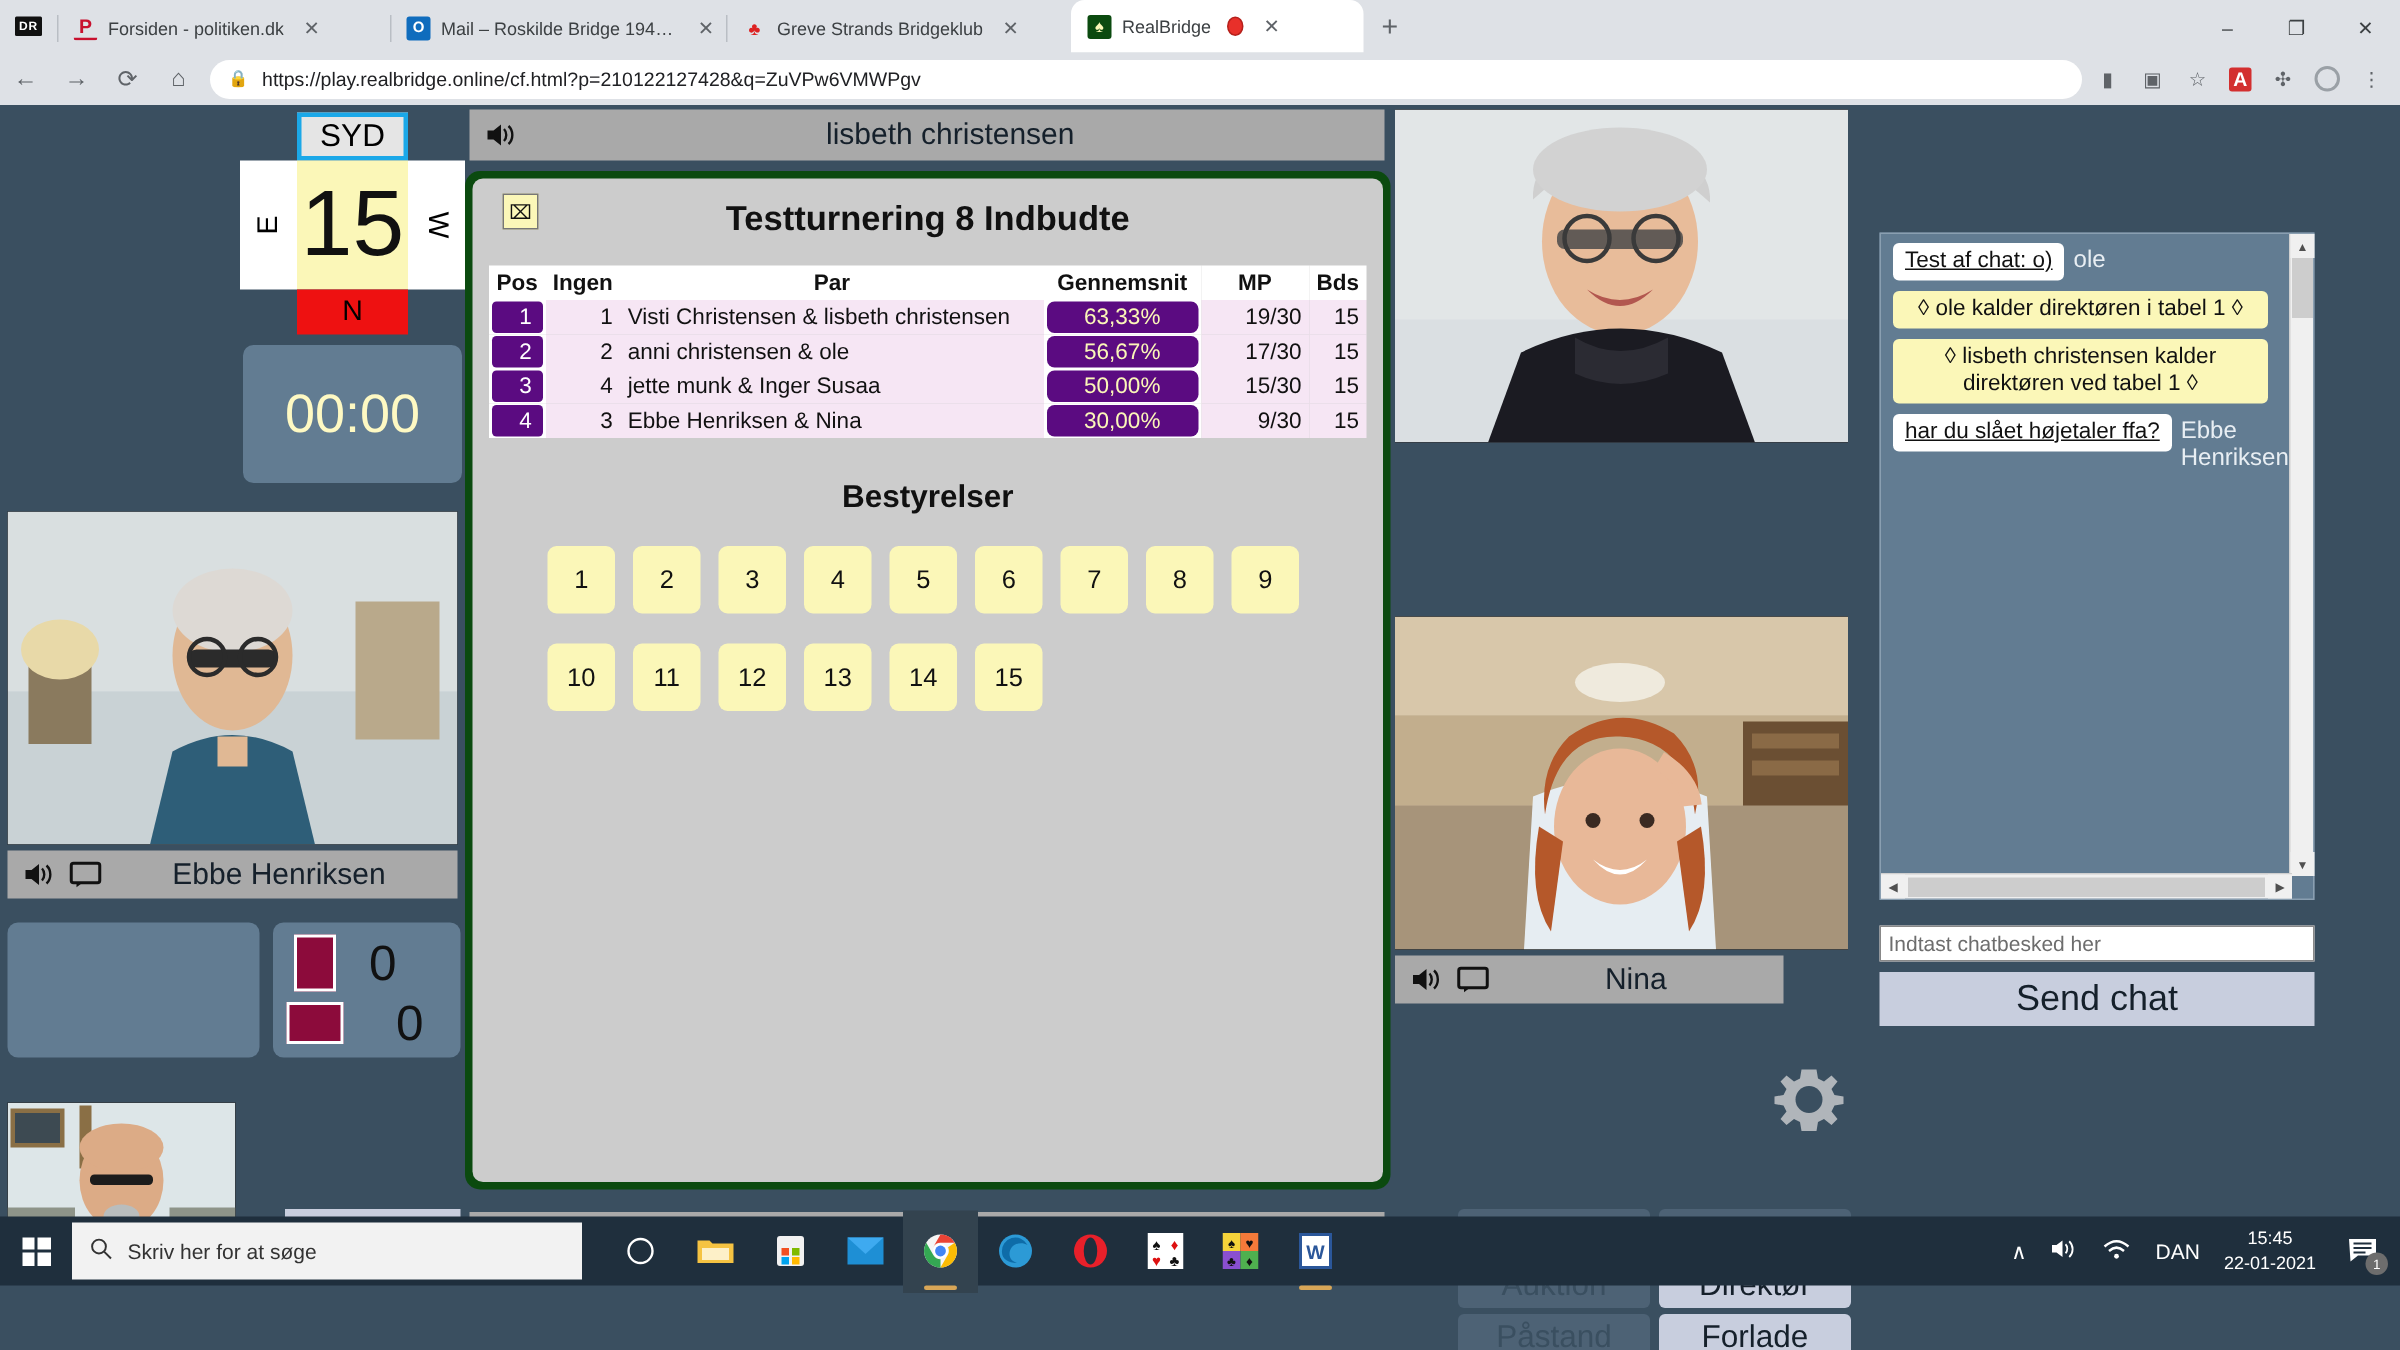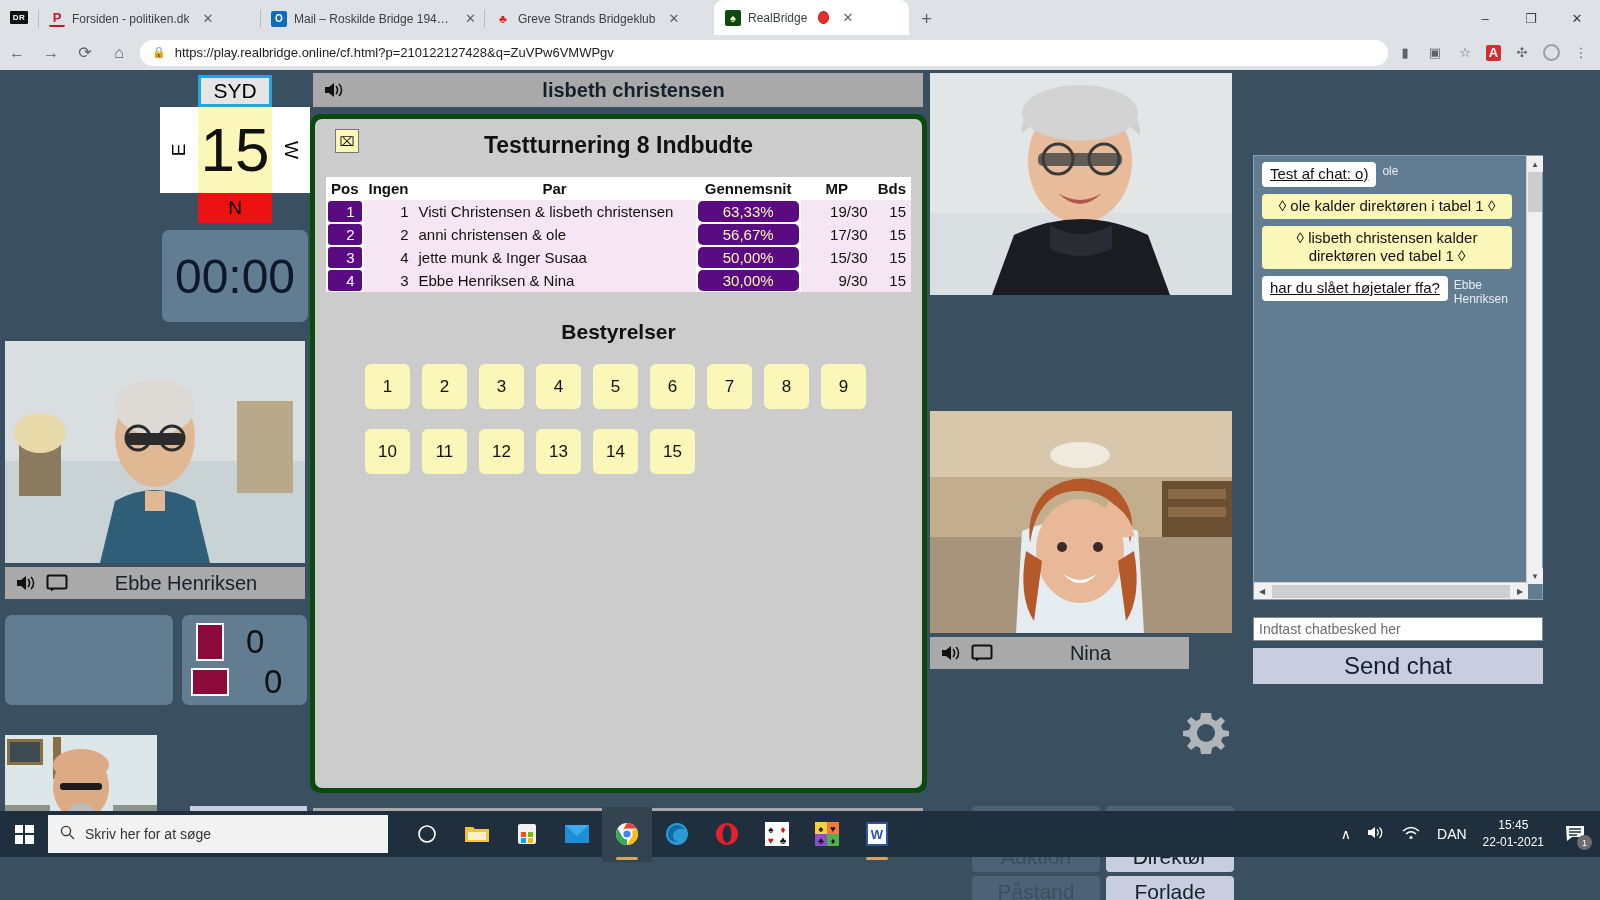--- a/index.html
+++ b/index.html
@@ -58,21 +58,21 @@
   #dir-e { left:112px; top:32px; width:38px; height:86px; background:#fff; }
   #dir-w span { transform:rotate(-90deg); display:block;}
   #dir-e span { transform:rotate(90deg); display:block;}
   #board-num { position:absolute; left:38px; top:32px; width:74px; height:86px; background:#fbf7b8;
     display:flex; align-items:center; justify-content:center; font-size:62px; line-height:1; color:#111; }
 
   .panel { background:#627c92; border-radius:7px; }
   #tabel-panel { position:absolute; left:6px; top:160px; width:148px; height:92px; padding:8px 0 0 10px;}
   #tabel-panel div { font-size:25px; color:#15202b; line-height:1.15; }
   #clock-panel { position:absolute; left:162px; top:160px; width:146px; height:92px; display:flex; align-items:center; justify-content:center;}
-  #clock-panel span { font-size:48px; color:#0f172a; }
+  #clock-panel span { font-size:36px; color:#fef9c3; }
 
   .videotile { position:absolute; background:#000; overflow:hidden; }
   .vidimg { width:100%; height:100%; display:block; }
   .namebar { position:absolute; background:#a9a9a9; display:flex; align-items:center; gap:9px; padding:0 10px; }
   .namebar .nm { flex:1; text-align:center; font-size:20px; color:#15202b; }
   .icn { display:flex; align-items:center; justify-content:center; }
 
   #vid-ebbe { left:5px; top:271px; width:300px; height:222px; }
   #bar-ebbe { left:5px; top:497px; width:300px; height:32px; }
 
@@ -82,21 +82,21 @@
   .card-v { width:28px; height:38px; background:#8c0b3b; border:2px solid #fff; }
   .card-h { width:38px; height:28px; background:#8c0b3b; border:2px solid #fff; }
   .trickrow .cnt { font-size:33px; color:#111; }
 
   #vid-self { position:absolute; left:5px; top:665px; width:152px; height:110px; background:#000; overflow:hidden;}
 
   #resultater-btn { position:absolute; left:190px; top:736px; width:117px; height:33px; background:#c8cede;
      display:flex; align-items:center; justify-content:center; font-size:22px; color:#15202b; }
 
   
-  #bar-lisbeth { left:313px; top:3px; width:610px; height:34px;font-weight:bold; }
+  #bar-lisbeth { left:313px; top:3px; width:610px; height:34px; }
   #table-area { position:absolute; left:310px; top:44px; width:617px; height:679px; background:#0b4a0f; border-radius:10px; padding:5px;}
   #table-inner { width:100%; height:100%; background:#cccccc; border-radius:7px; position:relative; }
 
   #close-x { position:absolute; left:20px; top:10px; width:24px; height:24px; background:#fbf7b8; border:1px solid #777;
       display:flex; align-items:center; justify-content:center; font-size:13px; color:#111;}
   #res-title { text-align:center; font-size:23px; font-weight:bold; color:#111; padding-top:13px; }
 
   #res-table { width:585px; margin:18px auto 0; border-collapse:collapse; font-size:15px; color:#111; }
   #res-table th { background:#fff; font-weight:bold; padding:3px 5px; text-align:center;margin-left:12px; }
   #res-table td { padding:2px 5px; background:#f6e6f4; }
@@ -127,21 +127,21 @@
   .ctrlbtn.disabled { background:#4d6275; color:#3a4f60; }
   .ctrlbtn.active { background:#c8cede; color:#15202b; }
 
   
   #chat-panel { position:absolute; left:1253px; top:85px; width:290px; height:445px; background:#627c92; border:1px solid #8a9fb1;}
   #chat-msgs { padding:6px 8px; }
   .msgline { display:flex; align-items:flex-start; gap:6px; margin-bottom:7px;}
   .bubble { border-radius:4px; padding:3px 8px; font-size:15px; color:#111; line-height:1.25;}
   .bubble.white { background:#fff;text-decoration:underline; }
   .bubble.yellow { background:#fbf7b8; text-align:center;}
-  .sender { font-size:12px; color:#e8eef3; line-height:1.15; padding-top:3px; }
+  .sender { font-size:16px; color:#e8eef3; line-height:1.15; padding-top:3px; }
   #chat-vscroll { position:absolute; right:0; top:0; width:16px; height:428px; background:#f0f0f0; border-left:1px solid #cfcfcf;}
   .sb-arrow { width:16px; height:16px; display:flex; align-items:center; justify-content:center; font-size:8px; color:#505050; background:#f0f0f0;}
   #chat-vthumb { position:absolute; top:16px; left:1px; width:14px; height:40px; background:#cdcdcd; }
   #chat-hscroll { position:absolute; left:0; bottom:0; width:274px; height:17px; background:#f0f0f0; border-top:1px solid #cfcfcf; display:flex; align-items:center;}
   #chat-hthumb { height:13px; background:#cdcdcd; flex:1; margin:0 2px;}
   #chat-input { position:absolute; left:1253px; top:547px; width:290px; height:24px; background:#fff; border:1px solid #888;
       display:flex; align-items:center; padding:0 5px; font-size:14px; color:#6d6d6d;}
   #send-chat { position:absolute; left:1253px; top:578px; width:290px; height:36px; background:#c8cede;
       display:flex; align-items:center; justify-content:center; font-size:24px; color:#15202b;}
 

